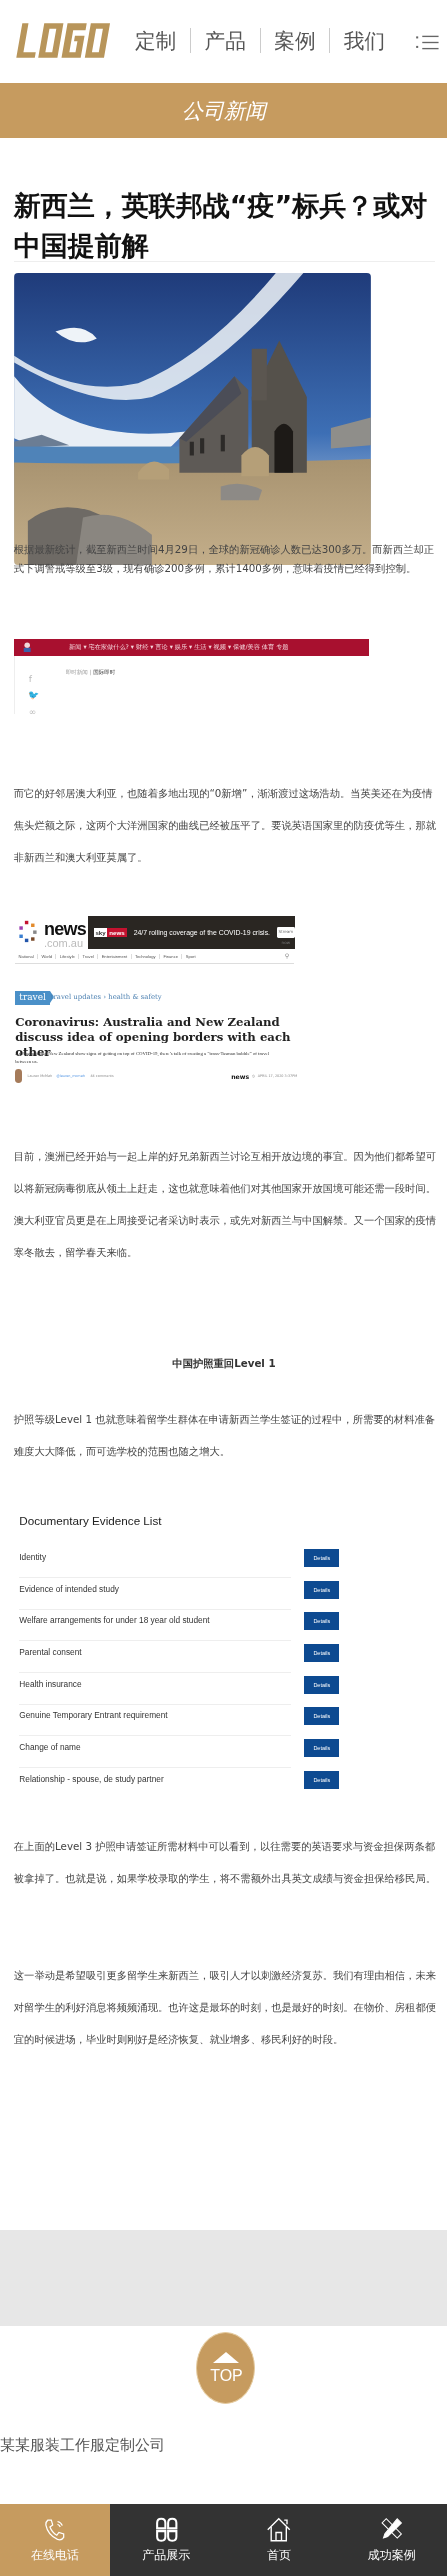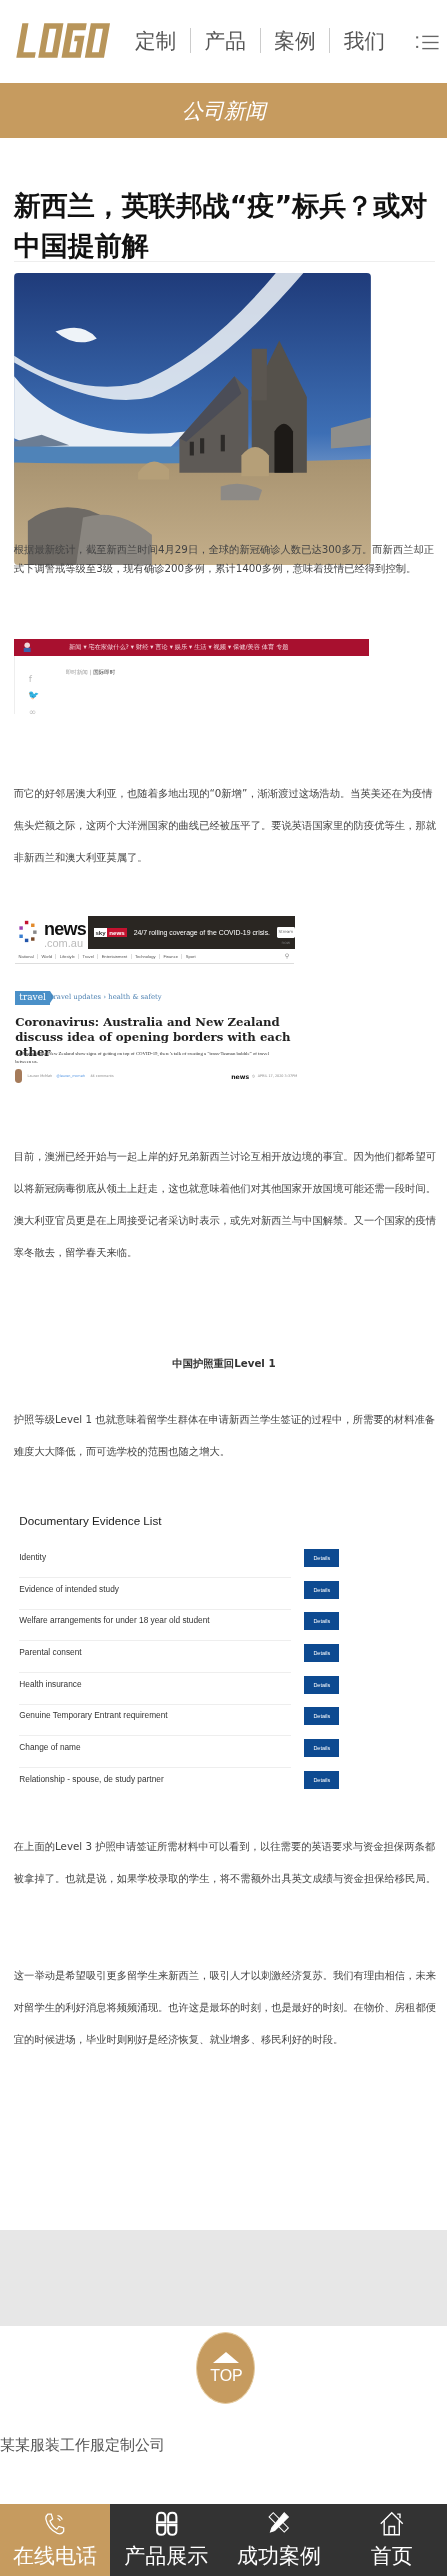--- a/index.html
+++ b/index.html
@@ -78,21 +78,21 @@
   .gray-band { position: absolute; left: 0; top: 2230px; width: 448px; height: 96px; background: #e7e7e7; }
   .top-btn { position: absolute; left: 196px; top: 2332px; width: 59px; height: 72px; border-radius: 50%; background: #c69b5f; border: 0.7px solid #e4ca9e; }
   .top-arrow { position: absolute; left: 16px; top: 19px; width: 0; height: 0; border-left: 13px solid transparent; border-right: 13px solid transparent; border-bottom: 11px solid #fff; }
   .top-label { position: absolute; left: 0; top: 34px; width: 59px; text-align: center; color: #fff; font-size: 16px; font-family: "Liberation Sans", sans-serif; }
   .company { position: absolute; left: 0; top: 2436px; width: 448px; text-align: left; font-size: 15px; color: #555; }
 
   .tabbar { position: absolute; left: 0; top: 2504px; width: 448px; height: 72px; background: #333; display: flex; }
   .tab { flex: 1; display: flex; flex-direction: column; align-items: center; justify-content: center; color: #fff; }
   .tab.active { background: #c69b5f; flex: 0 0 110px; }
   .tab svg { width: 27.5px; height: 27.5px; }
-  .tab-label { font-size: 21px; margin-top: 4.1px; }
+  .tab-label { font-size: 12px; margin-top: 4.1px; }
 </style>
 </head>
 <body>
 
 <div class="header">
   <svg class="logo" viewBox="0 0 142 54">
     <g fill="#b8955a" transform="skewX(-10) translate(8,0)">
       <path d="M4 2h9v42h18v8H4z"></path>
       <path d="M36 2h28v50H36z M45 10v34h10V10z" fill-rule="evenodd"></path>
       <path d="M70 2h28v10H80v32h9V28h-5v-8h14v32H70z"></path>
@@ -304,29 +304,29 @@
   <div class="tab">
     <svg viewBox="0 0 40 40" fill="none" stroke="#fff" stroke-width="3">
       <path d="M6 18 L6 10 Q6 4 12 4 Q18 4 18 10 L18 18Z"></path>
       <path d="M22 18 L22 10 Q22 4 28 4 Q34 4 34 10 L34 18Z"></path>
       <path d="M6 22 L18 22 L18 30 Q18 36 12 36 Q6 36 6 30Z"></path>
       <path d="M22 22 L34 22 L34 30 Q34 36 28 36 Q22 36 22 30Z"></path>
     </svg>
     <span class="tab-label">产品展示</span>
   </div>
   <div class="tab">
-    <svg viewBox="0 0 40 40" fill="#fff" stroke="#fff" stroke-width="1.5">
-      <path d="M28 4 L34 10 L14 30 L8 32 L10 26Z"></path>
-      <path d="M6 10 L12 4 L34 26 L28 32Z" fill="none"></path>
-    </svg>
-    <span class="tab-label">成功案例</span>
-  </div>
-  <div class="tab">
     <svg viewBox="0 0 40 40" fill="none" stroke="#fff" stroke-width="2">
       <path d="M4 20 L20 4 L36 20"></path>
         <path d="M9 16 L9 36 L31 36 L31 16"></path>
         <path d="M16 36 L16 24 L24 24 L24 36"></path>
         <path d="M28 6 L32 6 L32 12"></path>
     </svg>
     <span class="tab-label">首页</span>
   </div>
+  <div class="tab">
+    <svg viewBox="0 0 40 40" fill="#fff" stroke="#fff" stroke-width="1.5">
+      <path d="M28 4 L34 10 L14 30 L8 32 L10 26Z"></path>
+      <path d="M6 10 L12 4 L34 26 L28 32Z" fill="none"></path>
+    </svg>
+    <span class="tab-label">成功案例</span>
+  </div>
 </div>
 
 
 </body></html>

